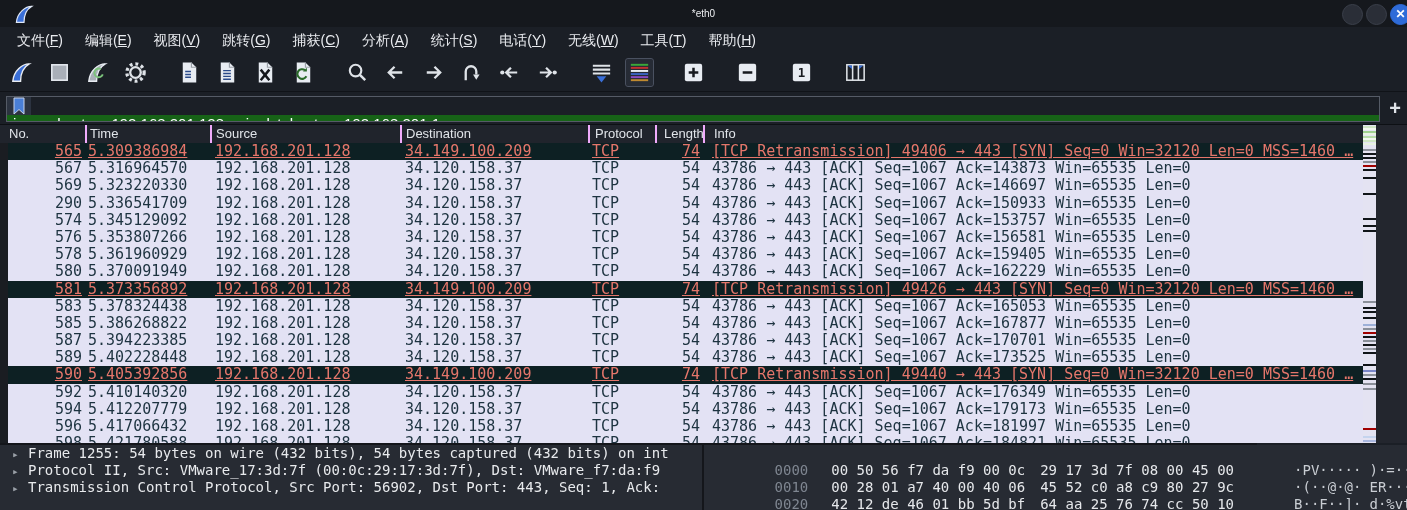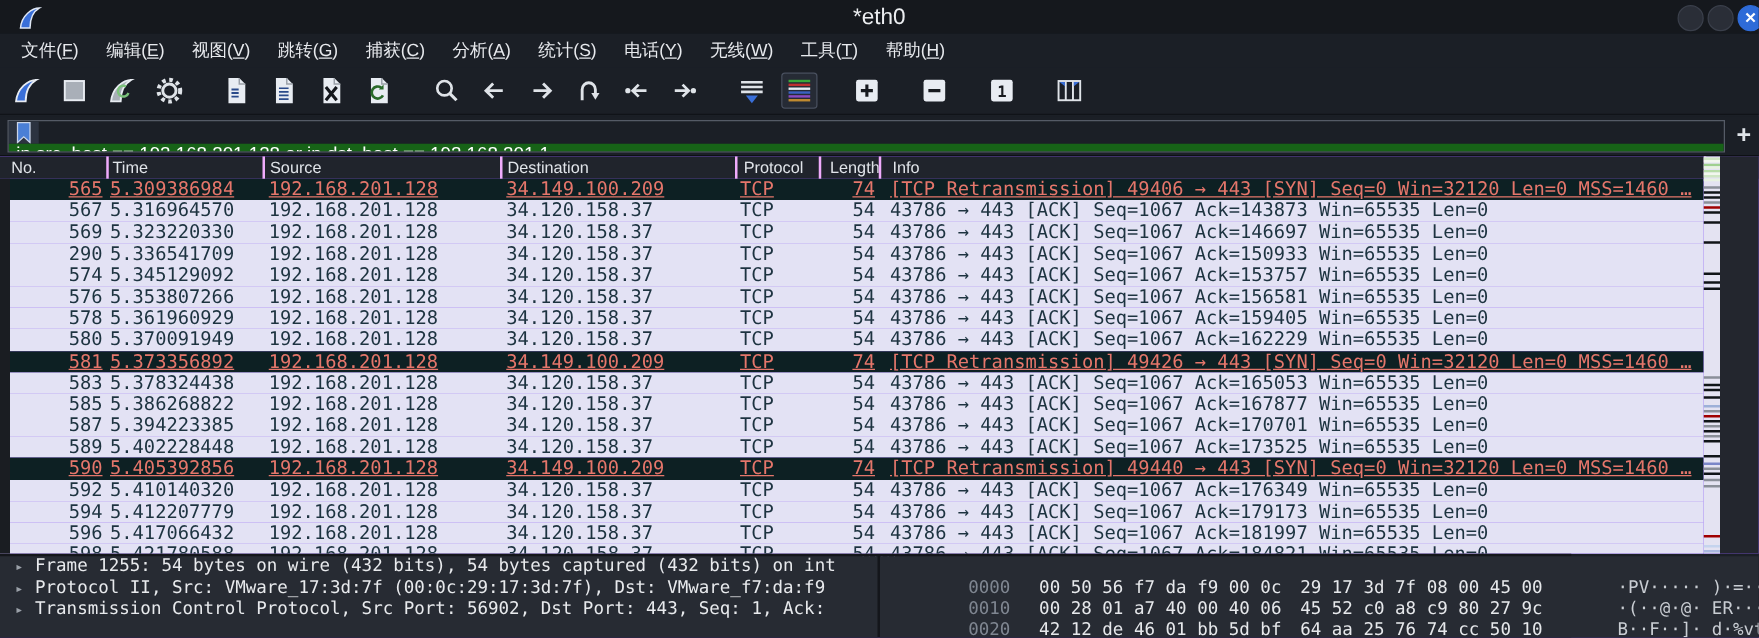--- a/index.html
+++ b/index.html
@@ -3,21 +3,21 @@
 <meta charset="utf-8">
 <style>
   html,body{margin:0;padding:0;background:#1b1f26;}
   body{width:1407px;height:510px;position:relative;overflow:hidden;
        font-family:"Liberation Sans",sans-serif;-webkit-font-smoothing:antialiased;}
 
   
   #titlebar{position:absolute;left:0;top:0;width:1407px;height:27px;background:#15181d;}
   #ws-logo{position:absolute;left:13px;top:3px;width:22px;height:22px;}
   #win-title{position:absolute;left:0;right:0;top:0;height:27px;line-height:27px;
-             text-align:center;color:#eceef1;font-size:18px;}
+             text-align:center;color:#eceef1;font-size:10px;}
   .winctl{position:absolute;top:4px;width:19px;height:19px;border-radius:50%;
           background:#2a2e37;border:1px solid #3a3f4a;}
   #ctl-min{left:1342px;} #ctl-max{left:1366px;}
   #ctl-close{left:1390px;background:#2e6bd8;border-color:#2e6bd8;color:#fff;
              font-size:12px;line-height:19px;text-align:center;font-weight:bold;}
 
   
   #menubar{position:absolute;left:0;top:27px;width:1407px;height:27px;background:#1b1f26;
            display:flex;align-items:center;padding-left:6px;box-sizing:border-box;}
   .mitem{color:#e8eaee;font-size:14px;padding:0 11px;height:27px;line-height:27px;cursor:default;}
@@ -43,21 +43,21 @@
   .fbtn{width:21px;background:#9aa1ab;display:flex;align-items:center;justify-content:center;
         border-left:1px solid #6b7280;}
   #apply-btn{width:26px;}
   #caret-zone{width:18px;background:#2b303a;display:flex;align-items:center;justify-content:center;
               color:#aab1bc;font-size:9px;}
   #add-filter-btn{position:absolute;left:1386px;top:4px;width:18px;height:22px;color:#dfe3e8;
                   font-size:20px;line-height:22px;text-align:center;font-weight:bold;}
 
   
   #list-area{position:absolute;left:0;top:125px;width:1407px;height:318px;overflow:hidden;
-             background:#8b5cf6;}
+             background:#0369a1;}
   #col-header{position:absolute;left:0;top:0;width:1407px;height:18px;background:#20242c;
               display:grid;grid-template-columns:85px 125px 190px 188px 67px 48px 660px 44px;
               color:#e0e4e9;font-size:13px;line-height:18px;}
   #col-header .hc{box-sizing:border-box;border-left:2px solid #f0abfc;padding-left:3px;
                   overflow:hidden;white-space:nowrap;}
   #col-header .hc:first-child{border-left:none;padding-left:9px;}
   #col-header .hc.src,#col-header .hc.dst{padding-left:4px;}
   #col-header .hc.proto{padding-left:5px;}
   #col-header .hc.len{padding-left:7px;}
   #col-header .hc.info{padding-left:9px;}

